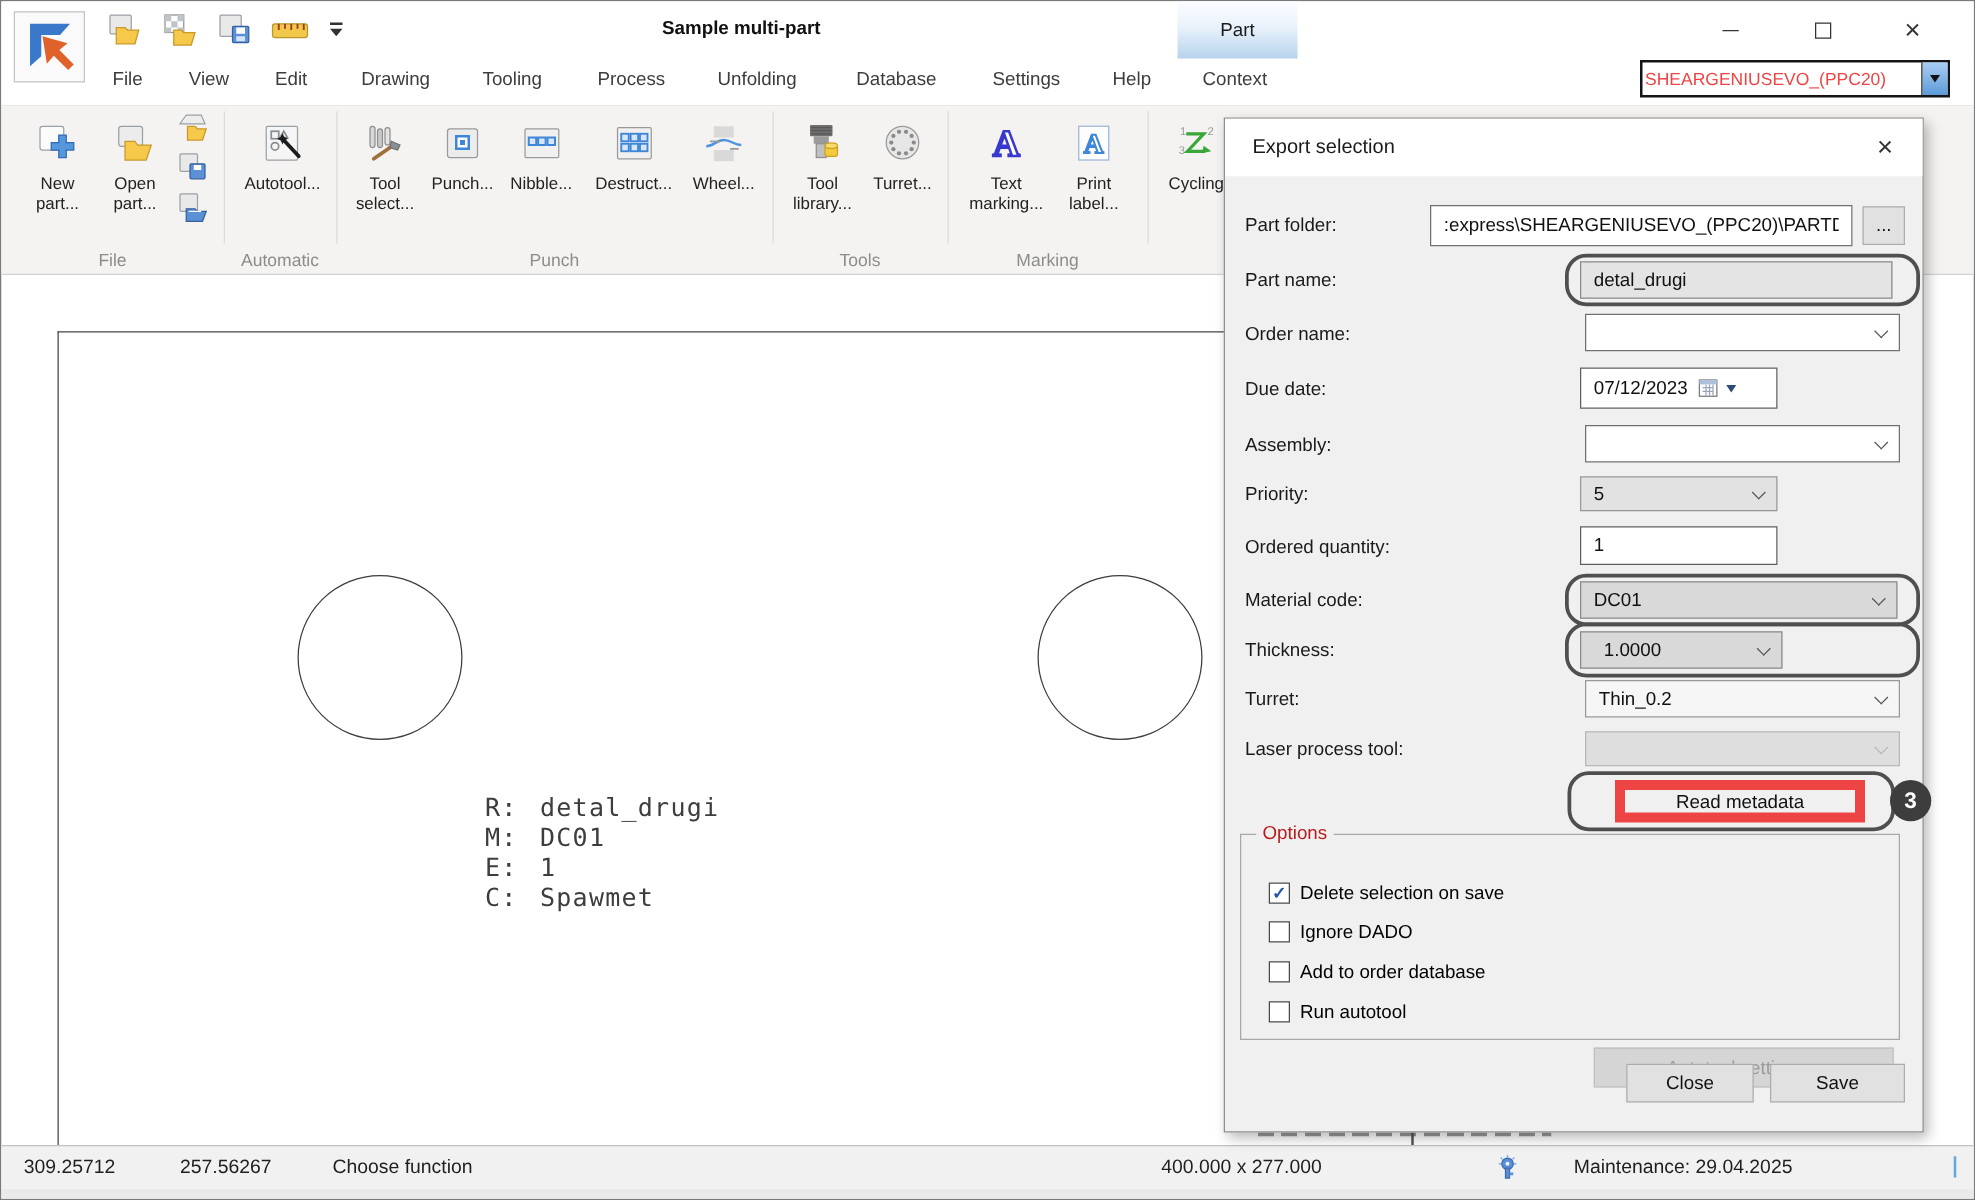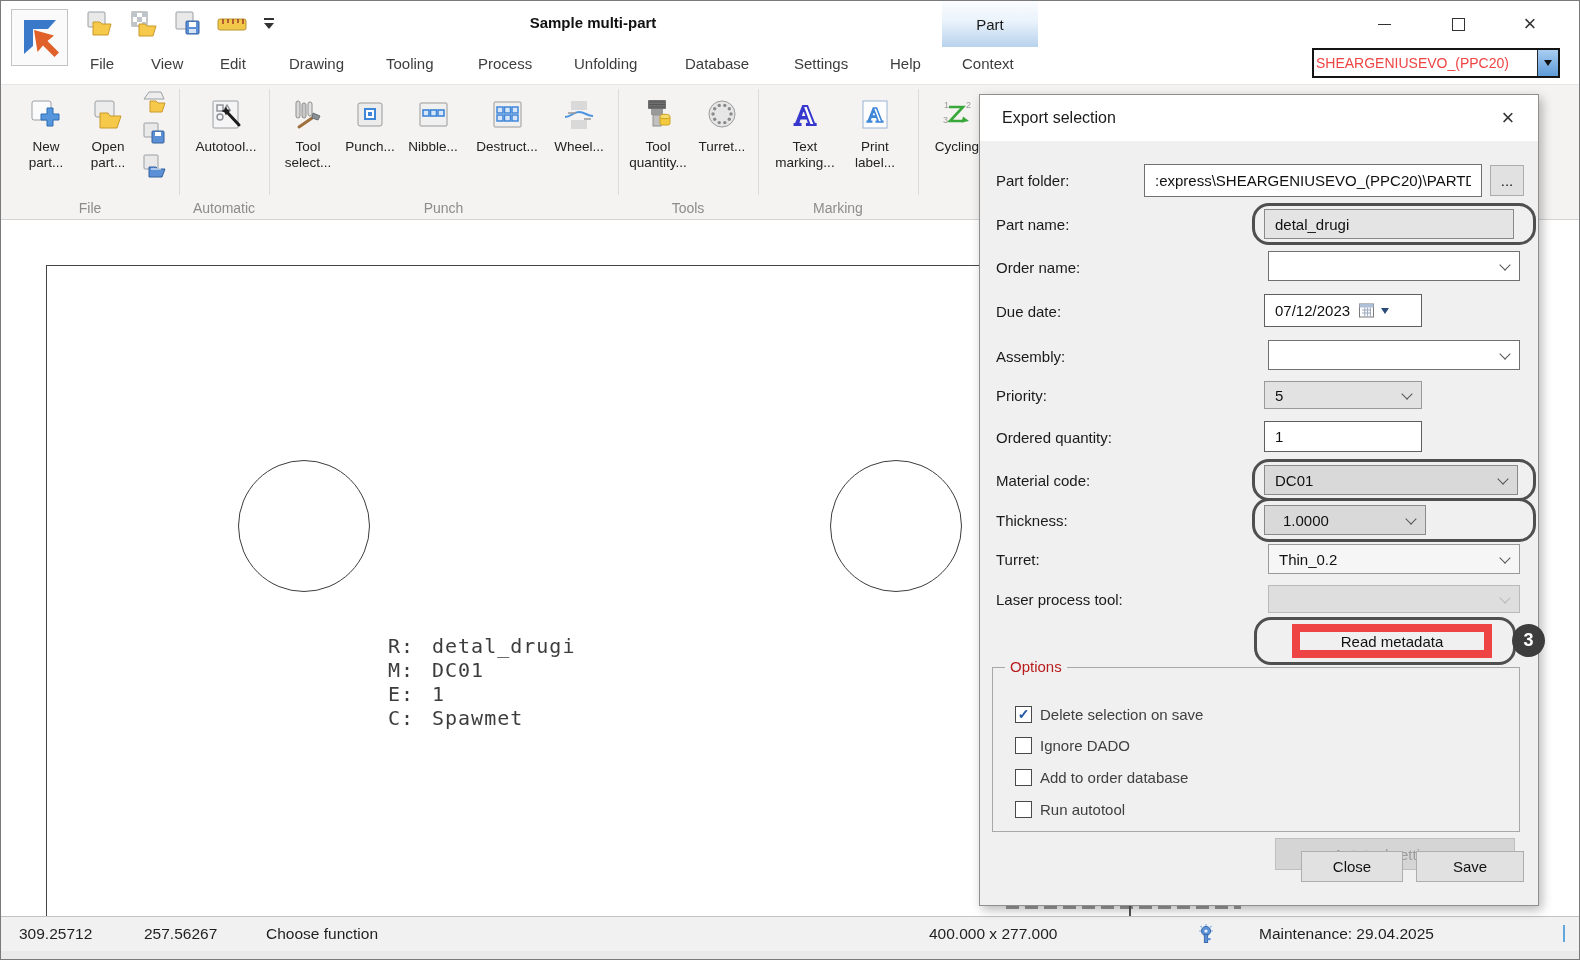--- a/index.html
+++ b/index.html
@@ -56,21 +56,21 @@
   .chev.dis{border-color:#b9b9b9;}
   .ring{position:absolute;border:3.5px solid #4f4f4f;border-radius:17px;pointer-events:none;z-index:4;}
   .badge{position:absolute;width:33px;height:33px;border-radius:50%;background:#3d3d3d;color:#fff;font-size:18px;font-weight:bold;display:flex;align-items:center;justify-content:center;z-index:6;}
   .btn{display:flex;align-items:center;justify-content:center;background:#e1e1e1;border:1px solid #adadad;font-size:15px;color:#111;position:absolute;}
   .btn-primary{border:8px solid #ef4444;background:#f0f0f0;}
   .btn-disabled{background:#d5d5d5;border:1px solid #bfbfbf;color:#9b9b9b;margin-top:48px;}
   .optgroup{position:absolute;left:12px;width:528px;border:1px solid #a8a8a8;}
   .optlegend{position:absolute;top:-10px;left:12px;background:#f0f0f0;padding:0 5px;font-size:15px;color:#b91c1c;}
   .cbrow{position:absolute;left:22px;display:flex;align-items:center;gap:8px;height:18px;}
   .cbox{width:17px;height:17px;background:#fff;border:1px solid #4a4a4a;display:flex;align-items:center;justify-content:center;font-size:14px;font-weight:bold;color:#2456a8;line-height:1;}
-  .cblabel{font-size:15px;color:#404040;white-space:nowrap;}
+  .cblabel{font-size:15px;color:#000000;white-space:nowrap;}
   .cal-ico{display:inline-flex;margin-left:8px;}
 </style>
 </head>
 <body>
 
 <div class="window">
 
   <div class="titlebar">
     <div class="qat">
       <span class="qbtn">
@@ -283,21 +283,21 @@
       <div class="ricon">
         <svg width="34" height="34" viewBox="0 0 34 34">
             <rect x="7" y="2" width="18" height="9" rx="1" fill="#6f6f6f"></rect>
             <path d="M8 4h16M8 6.5h16M8 9h16" stroke="#565656"></path>
             <rect x="10" y="11" width="12" height="6" fill="#9a9a9a"></rect>
             <rect x="12" y="17" width="8" height="11" fill="#c0c0c0" stroke="#8f8f8f"></rect>
             <rect x="19" y="18" width="10" height="9" rx="2" fill="#f3c93d" stroke="#caa21f"></rect>
             <ellipse cx="24" cy="18.5" rx="5" ry="2.2" fill="#f8da6e" stroke="#caa21f"></ellipse>
           </svg>
       </div>
-      <div class="rlabel">Tool quantity...</div>
+      <div class="rlabel">Tool library...</div>
     </div>
     <div class="rbtn" style="left:692px;width:58px;">
       <div class="ricon">
         <svg width="34" height="34" viewBox="0 0 34 34">
             <circle cx="17" cy="16" r="13" fill="#e6e6e6" stroke="#9a9a9a"></circle>
             <g fill="#8a8a8a">
               <circle cx="26" cy="16" r="1.7"></circle>
               <circle cx="24.3" cy="21.3" r="1.7"></circle>
               <circle cx="19.8" cy="24.6" r="1.7"></circle>
               <circle cx="14.2" cy="24.6" r="1.7"></circle>

